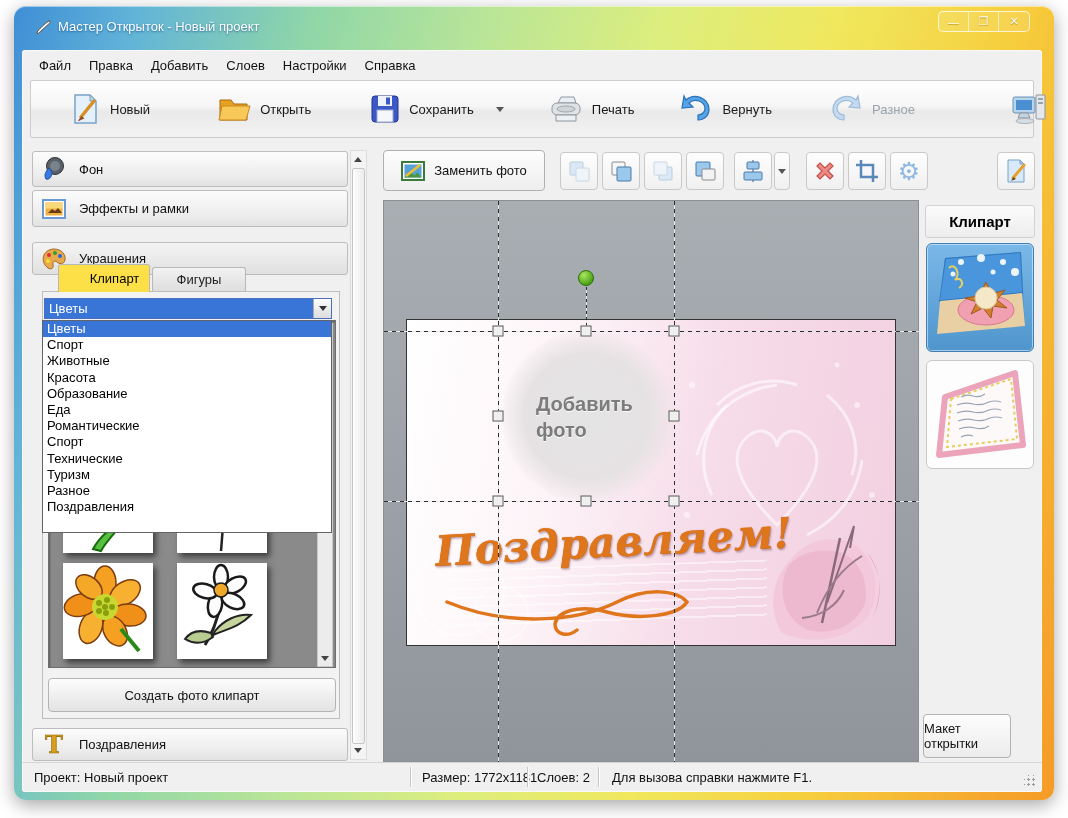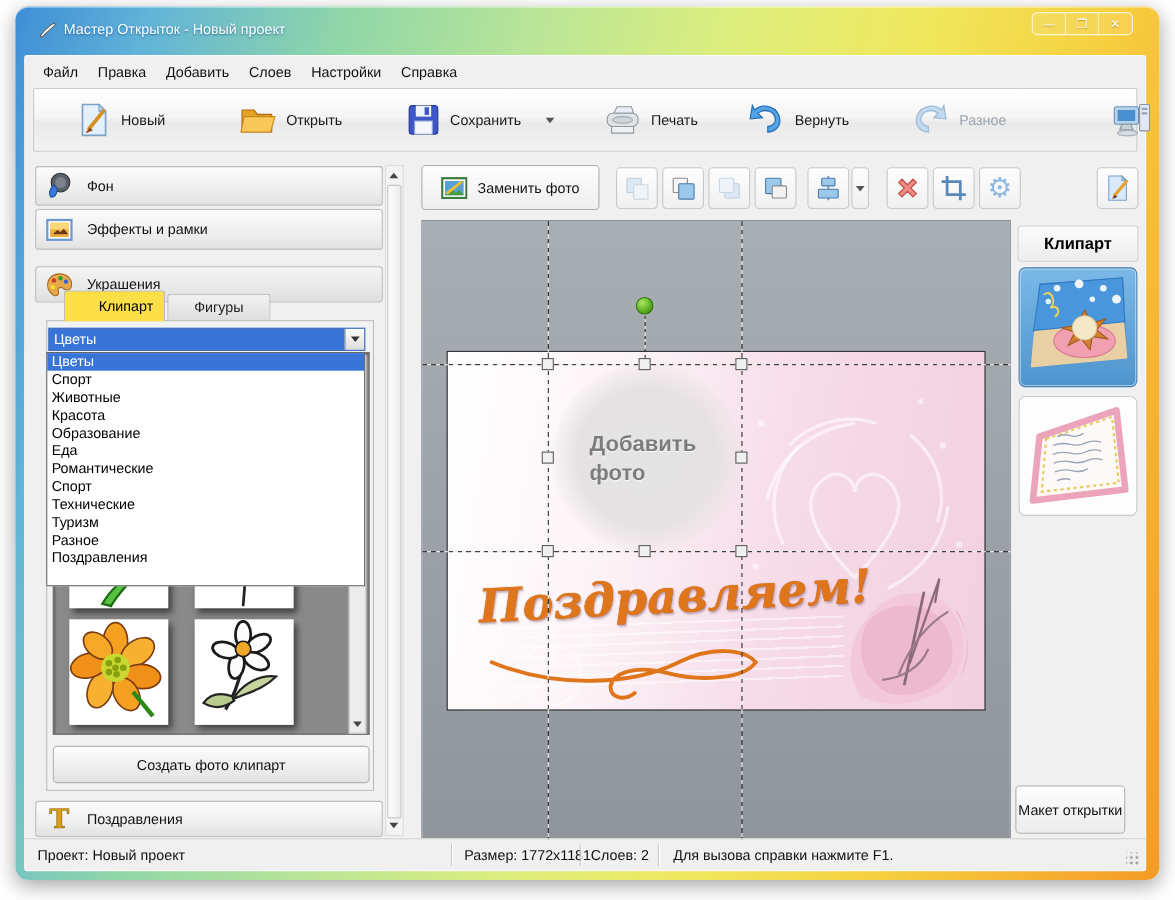--- a/index.html
+++ b/index.html
@@ -83,21 +83,21 @@
     background:radial-gradient(circle at 35% 30%, #a8e860, #4ea316 70%, #2f7a08); border:1px solid #2a6e06; }
   .rot-line { position:absolute; width:1px; height:42px; background:repeating-linear-gradient(180deg,#2e2e2e 0 3px,#e8e8e8 3px 6px); }
   .ph-label { position:absolute; left:152px; top:190px; width:100px; text-align:left; font-size:20px; font-weight:bold; color:#7c7c7c; text-shadow:0 1px 0 rgba(255,255,255,.9); line-height:1.3; }
 
   .pages-panel { position:absolute; left:901px; top:150px; width:116px; height:562px; }
   .pages-header { position:absolute; left:2px; top:5px; width:110px; height:33px; border:1px solid #d2d2d2; border-radius:3px;
     background:linear-gradient(#fbfbfb,#ededed); display:flex; align-items:center; justify-content:center; font-size:15px; font-weight:bold; color:#000; }
   .page-thumb { position:absolute; left:3px; width:108px; height:109px; border-radius:6px; }
   .page-thumb.selected { top:43px; background:linear-gradient(#7ab8e8,#4f95cc); border:1px solid #3f7fb5; box-shadow:inset 0 0 0 1px rgba(255,255,255,.5); }
   .page-thumb.plain { top:160px; background:#fdfdfd; border:1px solid #c9c9c9; }
-  .layout-btn { position:absolute; left:0; top:514px; width:100px; height:44px; border:1px solid #b2b2b2; border-radius:4px;
+  .layout-btn { position:absolute; left:0; top:514px; width:88px; height:44px; border:1px solid #b2b2b2; border-radius:4px;
     background:linear-gradient(#fdfdfd,#ececec); display:flex; align-items:center; justify-content:center; font-size:13px; color:#111; }
 
   .statusbar { position:absolute; left:0; right:0; top:712px; height:30px; border-top:1px solid #d5d5d5; font-size:13px; color:#111; }
   .sb-item { position:absolute; top:7px; white-space:nowrap; }
   .sb-sep { position:absolute; top:4px; width:1px; height:20px; background:#c8c8c8; box-shadow:1px 0 0 #fff; }
   .resize-grip { position:absolute; right:6px; bottom:5px; width:12px; height:12px;
     background-image:radial-gradient(circle,#9a9a9a 1.2px,transparent 1.4px); background-size:5px 5px; background-position:bottom right; }
 </style>
 </head>
 <body>

